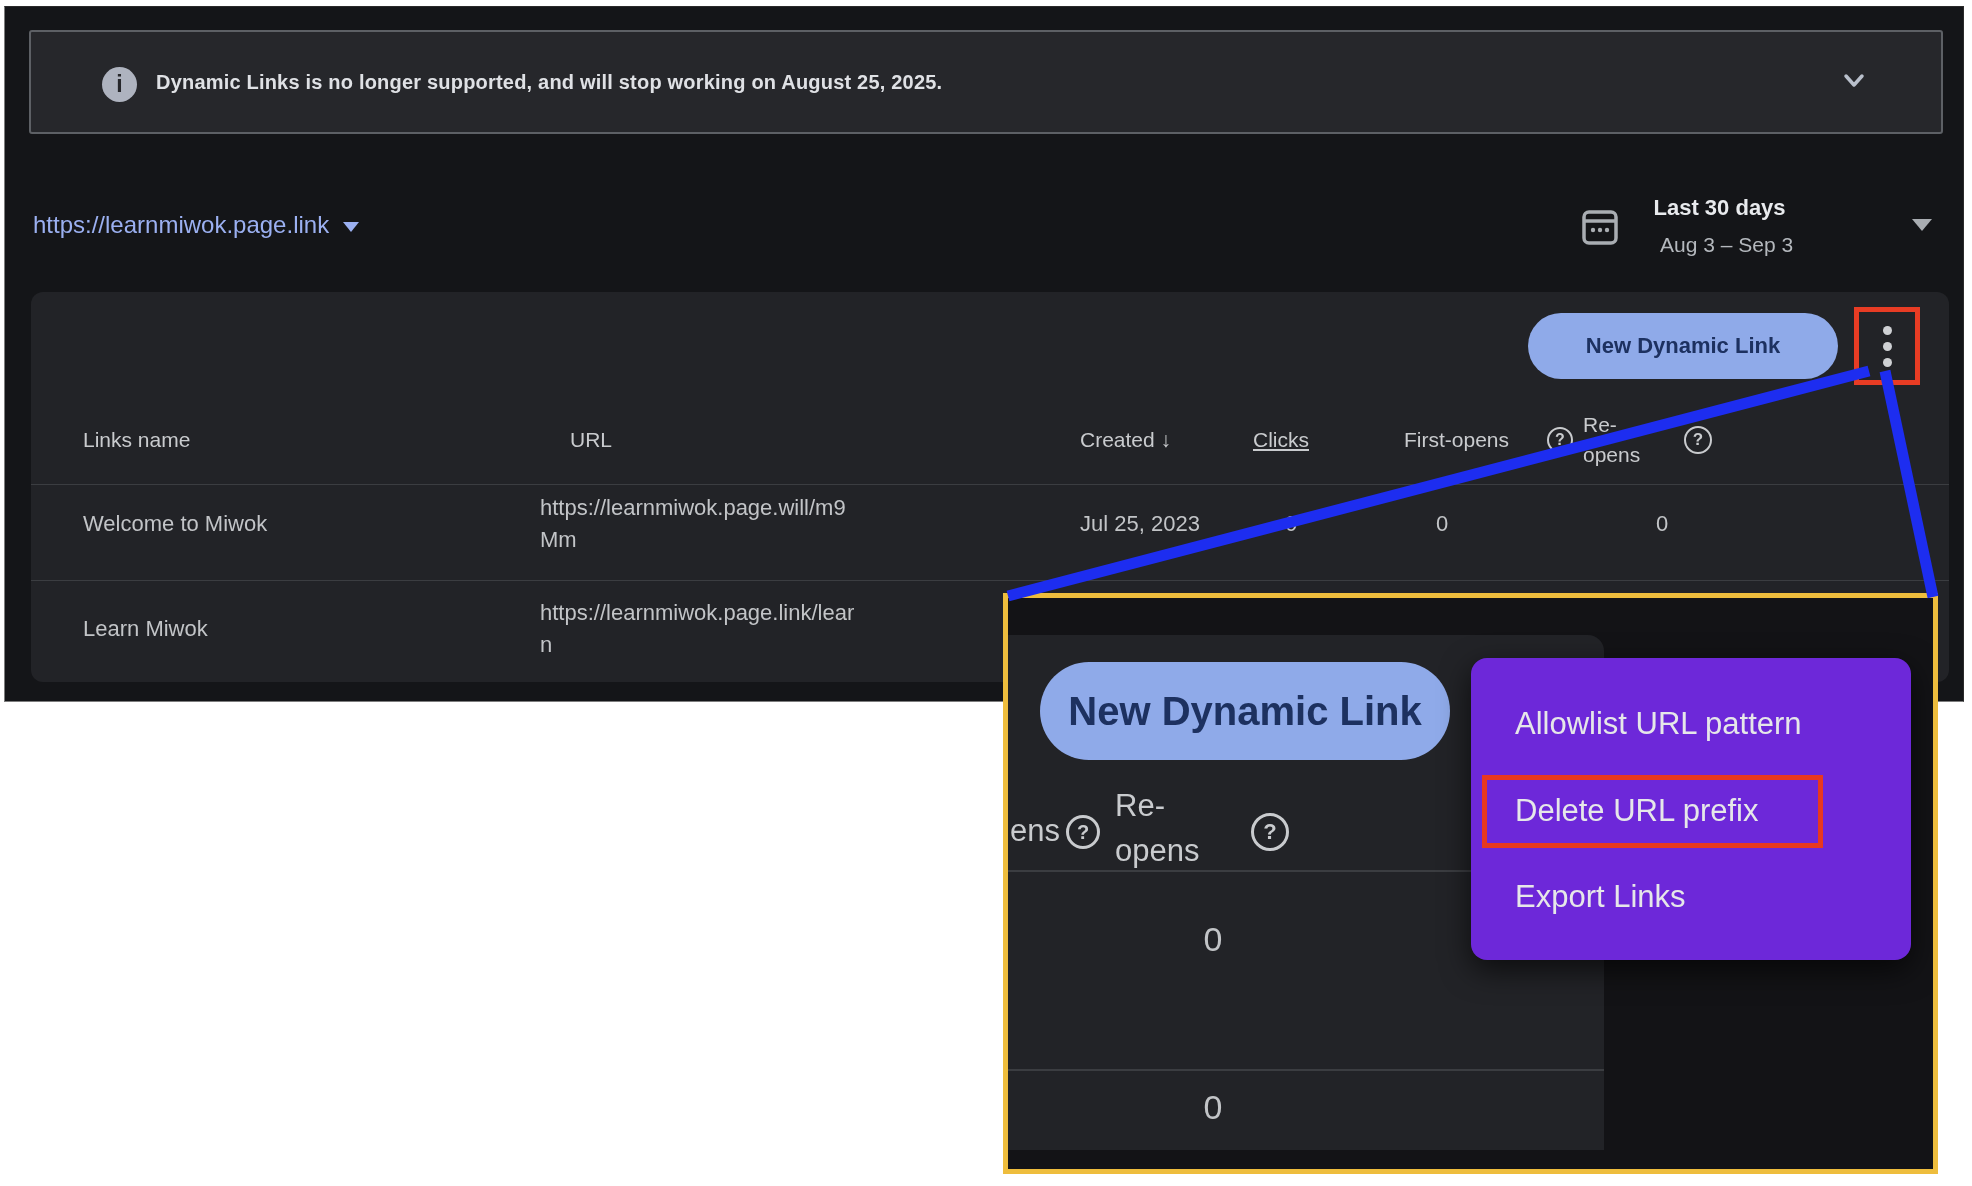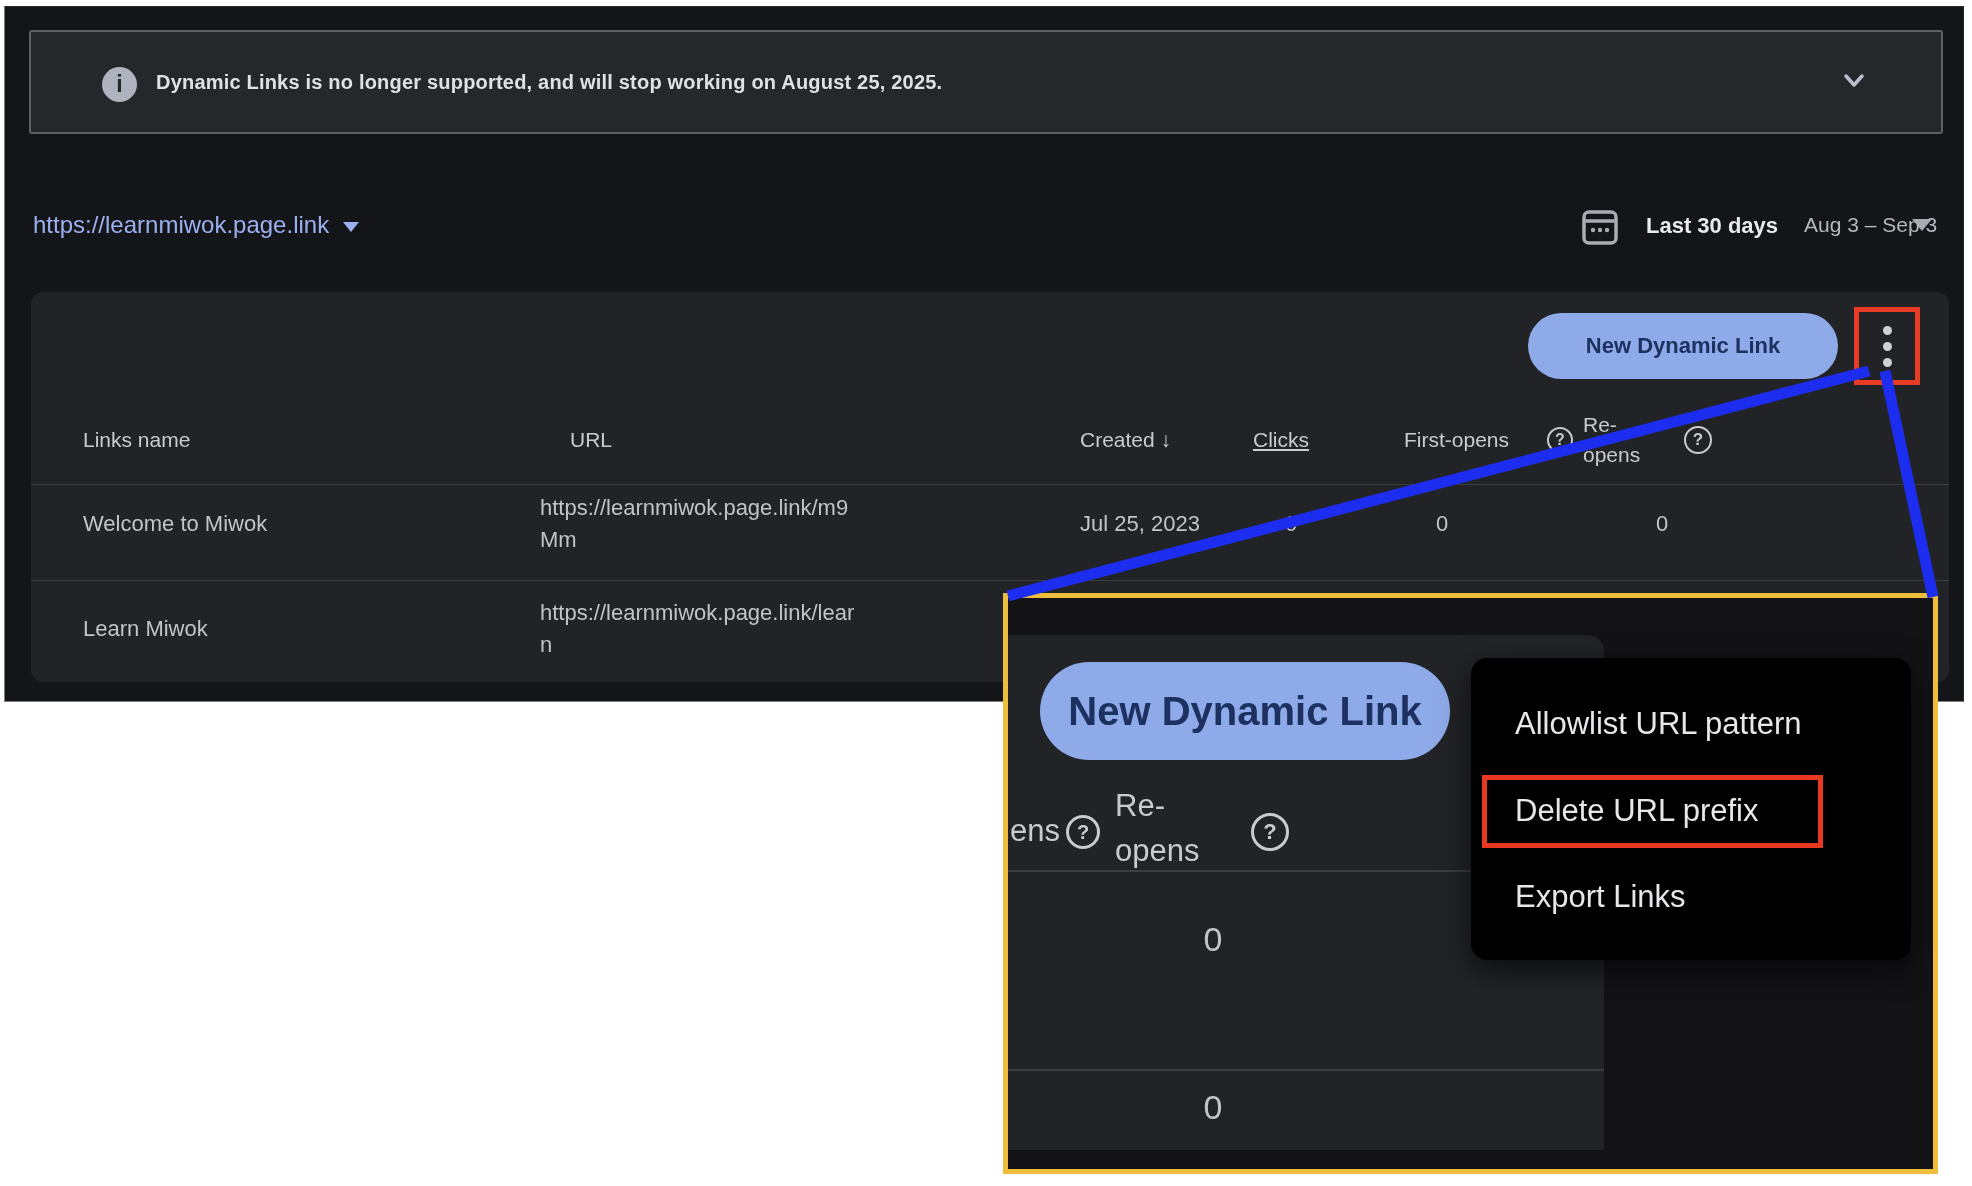--- a/index.html
+++ b/index.html
@@ -17,21 +17,21 @@
   .banner-text { position:absolute; left:125px; top:0; height:100px; display:flex; align-items:center; color:#dfe1e5; font-size:20px; font-weight:600; letter-spacing:.2px; }
   .banner-chevron { position:absolute; right:72px; top:33px; width:30px; height:30px; cursor:pointer; }
 
   
   .prefix { left:28px; top:200px; height:36px; display:flex; align-items:center; gap:14px; color:#9bb0f1; font-size:24px; font-weight:500; cursor:pointer; }
   .caret { width:0; height:0; border-left:8px solid transparent; border-right:8px solid transparent; border-top:10px solid #9bb0f1; margin-top:3px; }
 
   
   .datepicker { left:1575px; top:188px; width:370px; height:62px; display:flex; align-items:center; cursor:pointer; }
   .cal-icon { margin-right:26px; }
-  .date-lines { display:flex; flex-direction:row; gap:12px; }
+  .date-lines { display:flex; flex-direction:column; gap:12px;align-items:center; }
   .date-main { color:#e8eaed; font-size:22px; font-weight:600; }
   .date-sub { color:#b4b8bd; font-size:21px;margin-left:14px; }
   .date-caret { position:absolute; right:18px; top:24px; width:0; height:0; border-left:10px solid transparent; border-right:10px solid transparent; border-top:12px solid #a9adb2; }
 
   
   .card { left:26px; top:285px; width:1918px; height:390px; background:#222327; border-radius:12px; z-index:2; }
   .ndl-btn { position:absolute; left:1497px; top:21px; width:310px; height:66px; background:#8faae9; border:none; border-radius:33px; color:#1d3160; font-size:22px; font-weight:700; font-family:"Liberation Sans",sans-serif; cursor:pointer; }
   .more-wrap { position:absolute; left:1823px; top:15px; width:66px; height:78px; border:5px solid #e83c24; z-index:12; display:flex; align-items:center; justify-content:center; }
   .more-btn { width:100%; height:100%; background:transparent; border:none; cursor:pointer; display:flex; flex-direction:column; align-items:center; justify-content:center; gap:7px; }
   .dot { width:9px; height:9px; border-radius:50%; background:#cfd1d4; }
@@ -46,21 +46,21 @@
   .lines-svg { left:0; top:0; width:1972px; height:1186px; z-index:10; pointer-events:none; }
 
   
   .callout { left:1003px; top:593px; width:935px; height:581px; background:#131316; border:5px solid #eebd3d; z-index:8; overflow:hidden; }
   .mag-card { position:absolute; left:0; top:37px; width:596px; height:515px; background:#222327; border-top-right-radius:16px; }
   .mag-btn { position:absolute; left:32px; top:64px; width:410px; height:98px; background:#8faae9; border:none; border-radius:49px; color:#1d3160; font-size:40px; font-weight:700; font-family:"Liberation Sans",sans-serif; cursor:pointer; }
   .mag-th { position:absolute; color:#c9cbce; font-size:31px; white-space:nowrap; }
   .mag-help { position:absolute; border:3px solid #c9cbce; border-radius:50%; color:#c9cbce; display:flex; align-items:center; justify-content:center; font-weight:600; }
   .mag-sep { position:absolute; left:0; width:596px; height:2px; background:#3b3d41; }
   .mag-zero { position:absolute; color:#c2c4c7; font-size:34px; transform:translateX(-50%); }
-  .mag-menu { position:absolute; left:463px; top:60px; width:440px; height:302px; background:#000000; border-radius:16px; box-shadow:0 10px 30px rgba(0,0,0,.65); }
+  .mag-menu { position:absolute; left:463px; top:60px; width:440px; height:302px; background:#6d28d9; border-radius:16px; box-shadow:0 10px 30px rgba(0,0,0,.65); }
   .menu-item { position:absolute; left:44px; color:#e6e7e9; font-size:31px; white-space:nowrap; cursor:pointer; }
   .menu-redbox { position:absolute; left:11px; top:117px; width:341px; height:73px; border:5px solid #e8381f; }
 </style>
 </head>
 <body>
 
 <div class="abs page">
 
   <div class="abs banner">
     <div class="info-circle">i</div>
@@ -112,21 +112,21 @@
     <div class="th" style="left:1373px; top:136px;">First-opens</div>
     <div class="help" style="left:1516px; top:135px; width:26px; height:26px; font-size:16px;">?</div>
     <div class="th" style="left:1552px; top:121px;">Re-</div>
     <div class="th" style="left:1552px; top:151px;">opens</div>
     <div class="help" style="left:1653px; top:134px; width:28px; height:28px; font-size:17px;">?</div>
 
     <div class="sep" style="top:192px;"></div>
 
     <div>
       <div class="td" style="left:52px; top:219px;">Welcome to Miwok</div>
-      <div class="td" style="left:509px; top:203px;">https://learnmiwok.page.link/m9</div>
+      <div class="td" style="left:509px; top:203px;">https://learnmiwok.page.will/m9</div>
       <div class="td" style="left:509px; top:235px;">Mm</div>
       <div class="td" style="left:1049px; top:219px;">Jul 25, 2023</div>
       <div class="td num" style="left:1260px; top:219px;">0</div>
       <div class="td num" style="left:1411px; top:219px;">0</div>
       <div class="td num" style="left:1631px; top:219px;">0</div>
     </div>
 
     <div class="sep" style="top:288px;"></div>
 
     <div>

